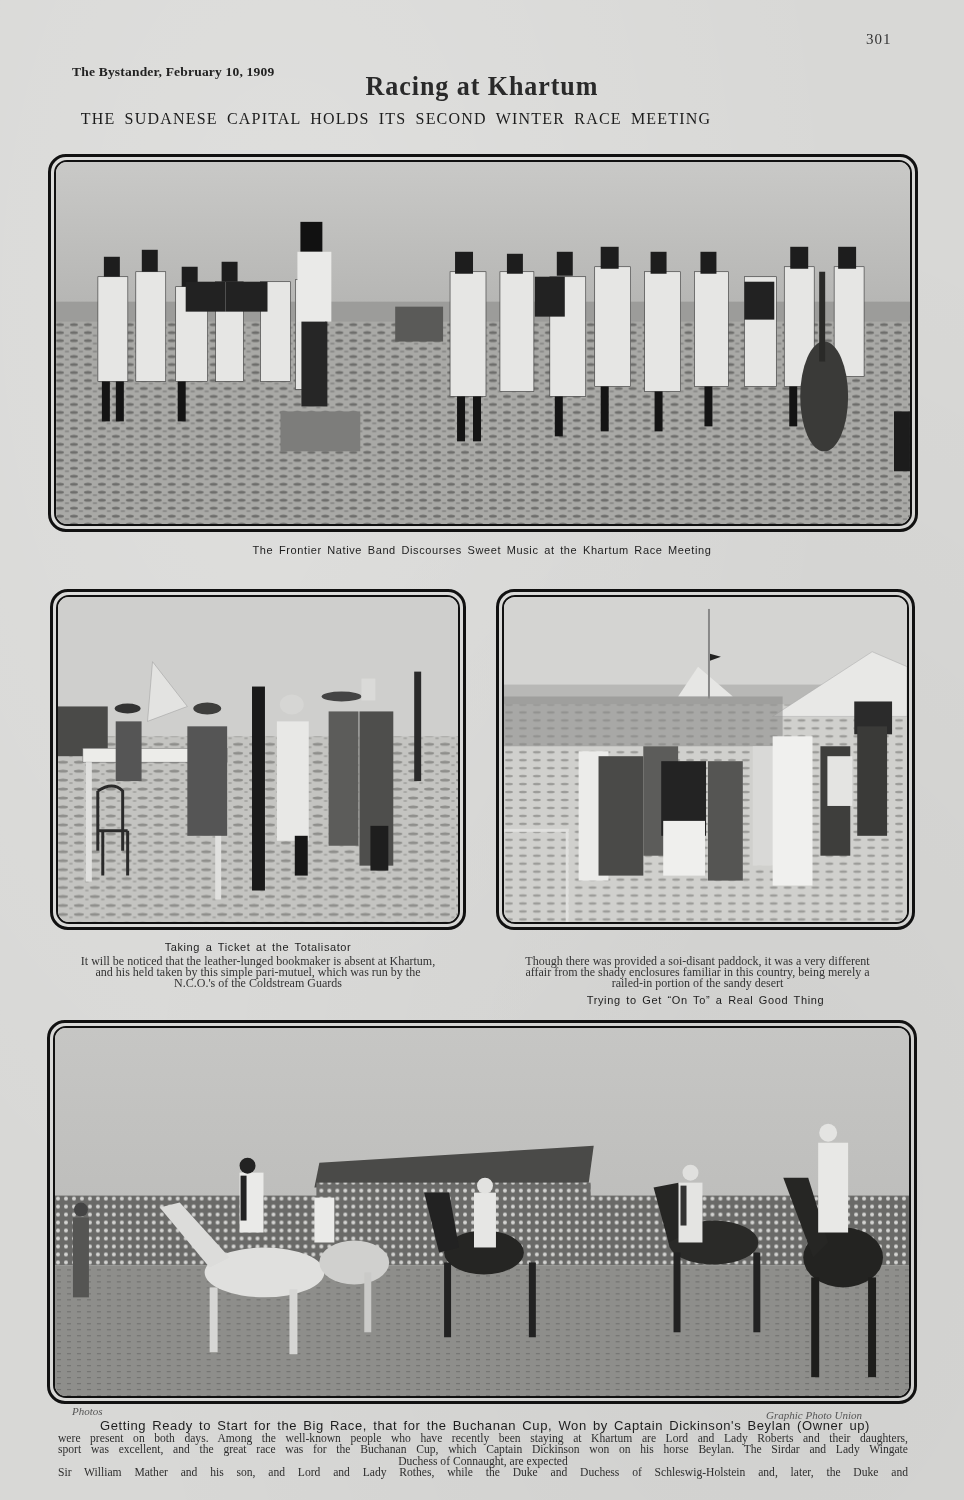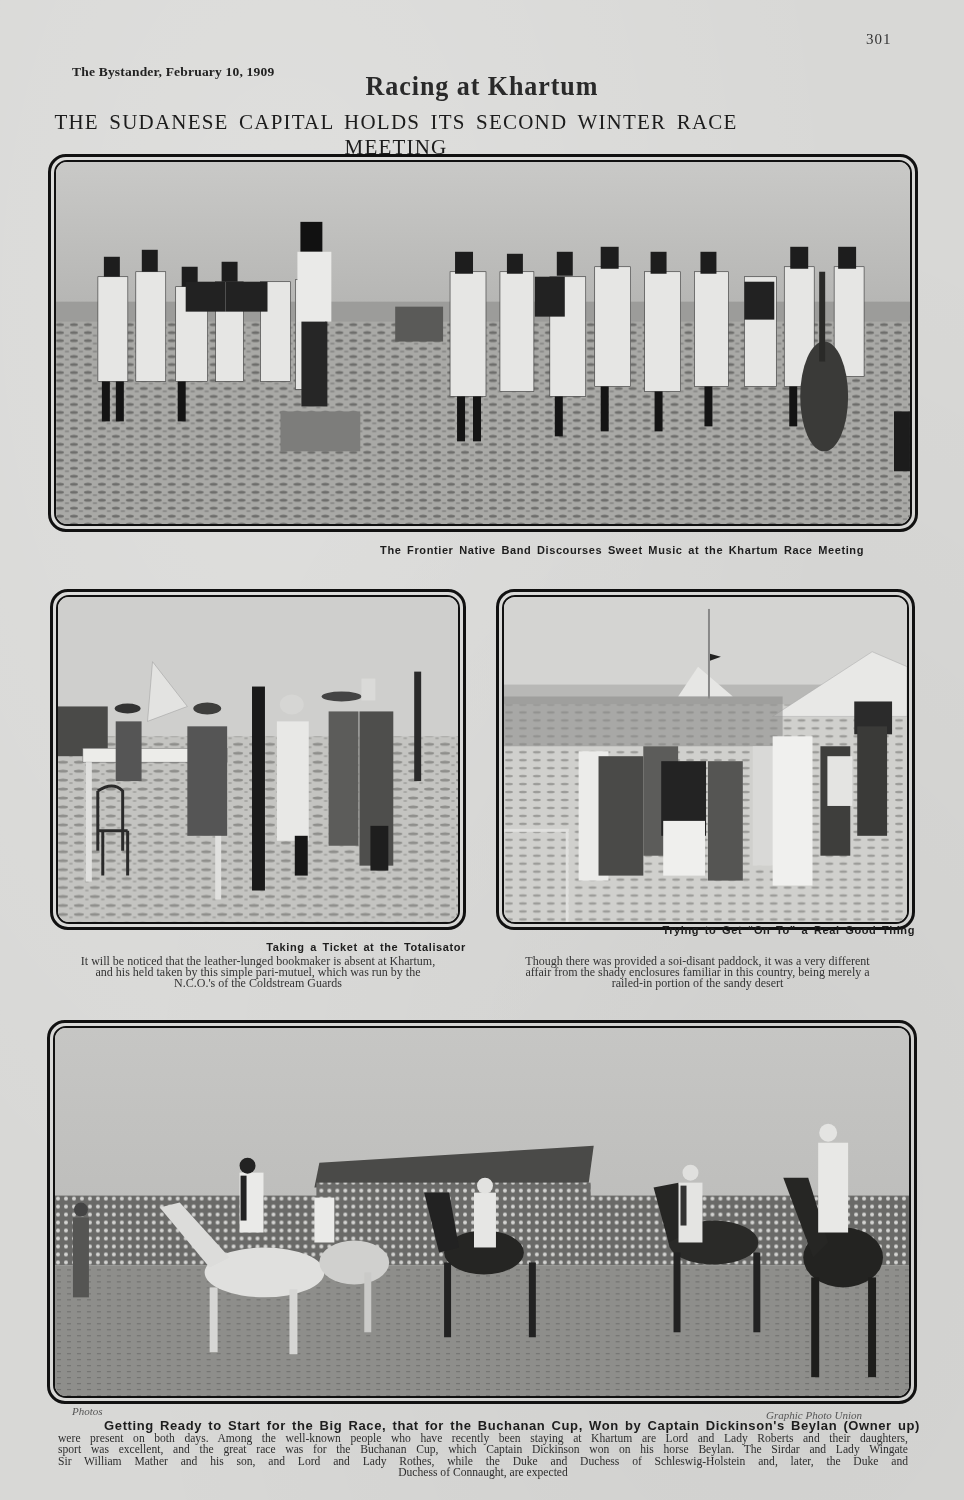--- a/index.html
+++ b/index.html
@@ -27,42 +27,42 @@
     font-family: "Liberation Serif", serif; font-size: 15px; color: #333;
     letter-spacing: 1px;
   }
   .title {
     position: absolute; left: 0; width: 964px; top: 70px; text-align: center;
     font-family: "Liberation Serif", serif; font-size: 28px; font-weight: bold;
     color: #2a2a2a; letter-spacing: 1px; transform: scaleX(0.93);
   }
   .subtitle {
     position: absolute; left: 0; width: 792px; top: 110px; text-align: center;
-    font-family: "Liberation Serif", serif; font-size: 21px; color: #1c1c1c;
+    font-family: "Liberation Serif", serif; font-size: 16px; color: #1c1c1c;
     letter-spacing: 1.2px; word-spacing: 4px;
   }
   .frame {
     position: absolute;
     border: 3px solid #111;
     border-radius: 18px;
     padding: 3px;
     box-sizing: border-box;
   }
   .frame-inner {
     width: 100%; height: 100%;
     border: 2px solid #111;
     border-radius: 13px;
     box-sizing: border-box;
     overflow: hidden;
     position: relative;
   }
   .photo { position: absolute; inset: 0; }
   .caption-title {
-    position: absolute; text-align: right;
-    font-family: "Liberation Sans", sans-serif; font-weight: bold;
+    position: absolute; text-align: center;
+    font-family: "Liberation Sans", sans-serif; font-weight: normal;
     font-size: 11px; color: #1d1d1d; letter-spacing: 0.6px; word-spacing: 2px;
   }
   .caption-body {
     position: absolute; text-align: center;
     font-family: "Liberation Serif", serif; font-size: 12px; line-height: 11px;
     color: #333;
   }
   .caption-body .line { display: block; white-space: nowrap; }
   .credit {
     position: absolute;
@@ -252,21 +252,21 @@
   </div>
 </div>
 
 <div class="caption-title" style="left:50px; width:416px; top:941px;">Taking a Ticket at the Totalisator</div>
 <div class="caption-body" style="left:50px; width:416px; top:956px;">
   <span class="line">It will be noticed that the leather-lunged bookmaker is absent at Khartum,</span>
   <span class="line">and his held taken by this simple pari-mutuel, which was run by the</span>
   <span class="line">N.C.O.'s of the Coldstream Guards</span>
 </div>
 
-<div class="caption-title" style="left:496px; width:419px; top:924px;">Trying to Get “On To” a Real Good Thing</div>
+<div class="caption-title" style="left:496px; width:419px; top:994px;">Trying to Get “On To” a Real Good Thing</div>
 <div class="caption-body" style="left:488px; width:419px; top:956px;">
   <span class="line">Though there was provided a soi-disant paddock, it was a very different</span>
   <span class="line">affair from the shady enclosures familiar in this country, being merely a</span>
   <span class="line">railed-in portion of the sandy desert</span>
 </div>
 
 <div class="frame" style="left:47px; top:1020px; width:870px; height:384px;">
   <div class="frame-inner">
     <svg class="photo" viewBox="0 0 856 370" preserveAspectRatio="none">
       <defs>
@@ -334,15 +334,15 @@
 </div>
 
 <div class="credit" style="left:72px; top:1405px;">Photos</div>
 <div class="credit" style="left:766px; top:1409px;">Graphic Photo Union</div>
 
 <div class="caption-title" style="left:50px; width:870px; top:1418px; font-size:13px;">Getting Ready to Start for the Big Race, that for the Buchanan Cup, Won by Captain Dickinson's Beylan (Owner up)</div>
 
 <div class="bottom-body">
   <span class="line">were present on both days.  Among the well-known people who have recently been staying at Khartum are Lord and Lady Roberts and their daughters,</span>
   <span class="line">sport was excellent, and the great race was for the Buchanan Cup, which Captain Dickinson won on his horse Beylan.  The Sirdar and Lady Wingate</span>
+  <span class="line last">Duchess of Connaught, are expected</span>
   <span class="line">Sir William Mather and his son, and Lord and Lady Rothes, while the Duke and Duchess of Schleswig-Holstein and, later, the Duke and</span>
-  <span class="line last">Duchess of Connaught, are expected</span>
 </div>
 
 </body></html>

